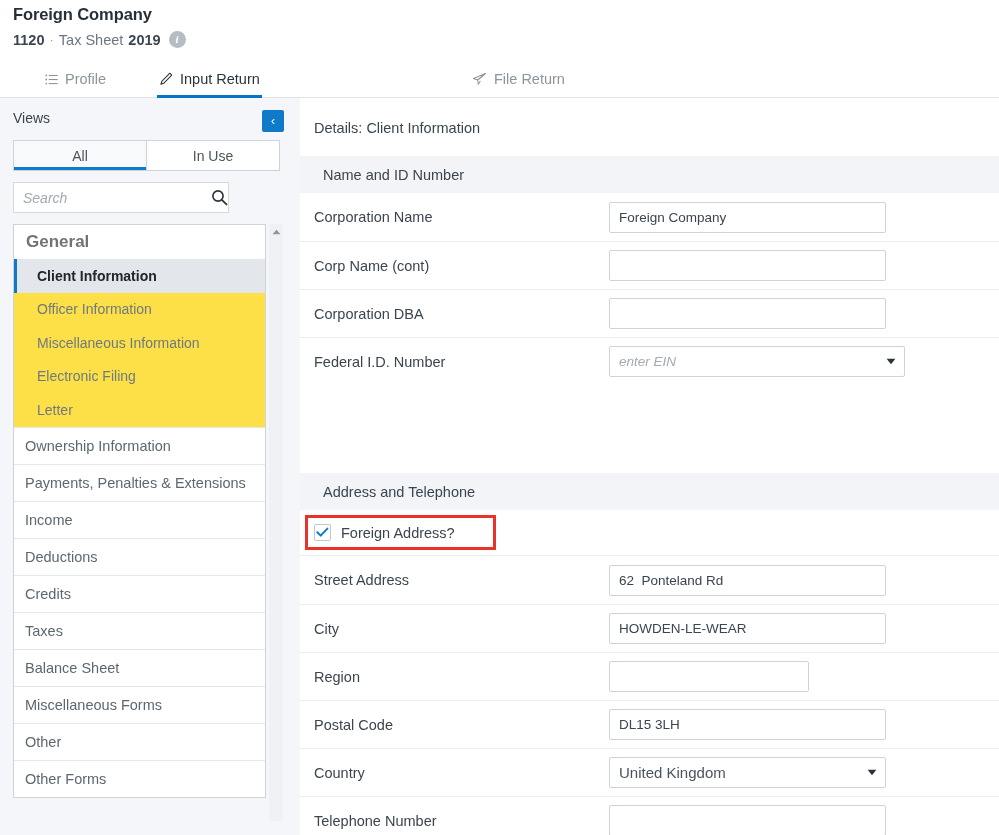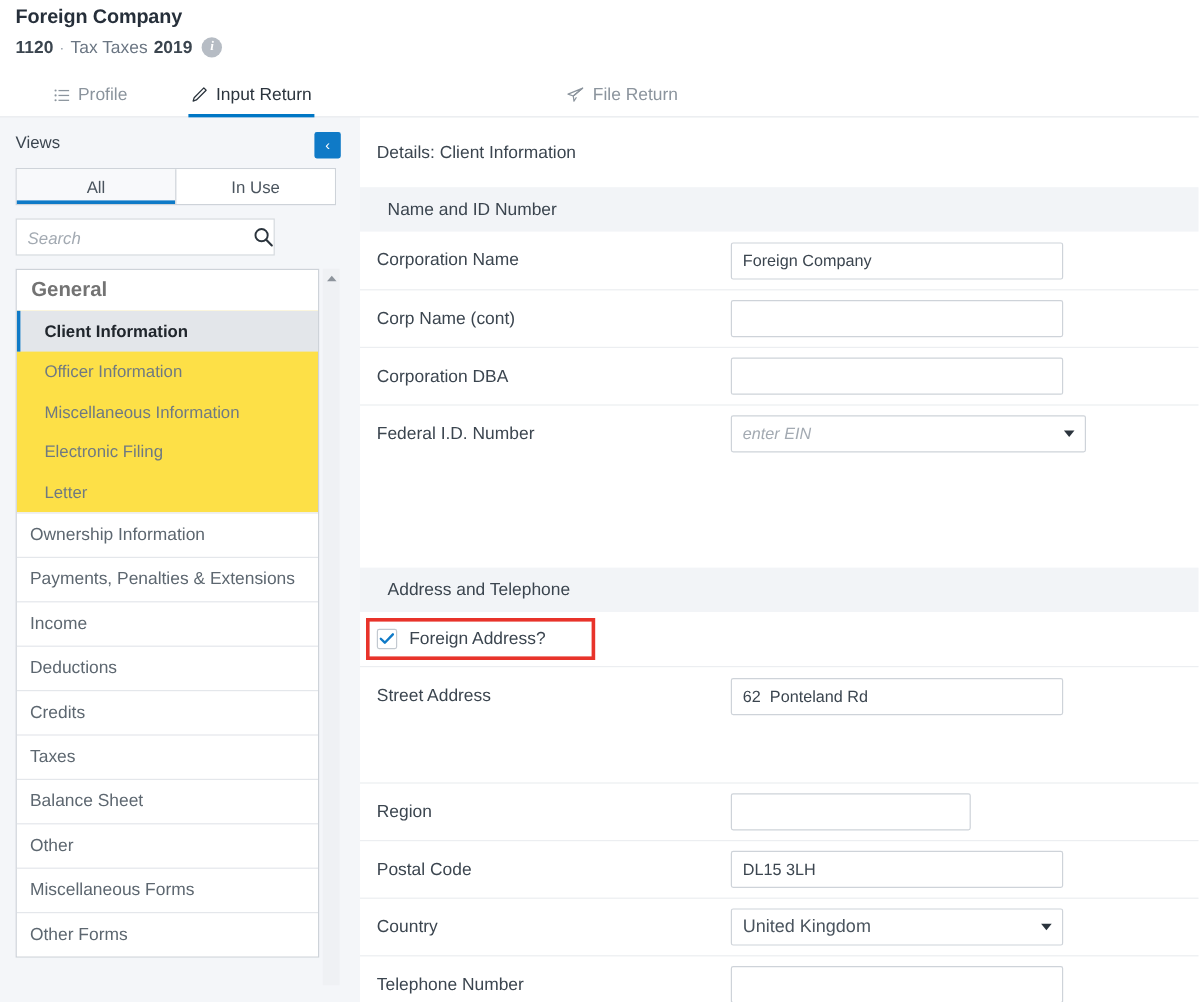--- a/index.html
+++ b/index.html
@@ -429,21 +429,21 @@
 </head>
 <body>
 
 <div id="app">
 
   <div class="header">
     <div class="company-title">Foreign Company</div>
     <div class="subtitle-row">
       <span class="subtitle-strong">1120</span>
       <span class="subtitle-dot">·</span>
-      <span>Tax Taxes</span>
+      <span>Tax Sheet</span>
       <span class="subtitle-strong">2019</span>
       <span class="info-icon">i</span>
     </div>
   </div>
 
   <div class="tabbar">
 
     <div class="tab" id="tab-profile">
       <span class="tab-icon">
         <svg width="13" height="13" viewBox="0 0 16 16">
@@ -538,24 +538,24 @@
     <div class="nav-item">
       <span>Credits</span>
     </div>
     <div class="nav-item">
       <span>Taxes</span>
     </div>
     <div class="nav-item">
       <span>Balance Sheet</span>
     </div>
     <div class="nav-item">
+      <span>Miscellaneous Forms</span>
+    </div>
+    <div class="nav-item">
       <span>Other</span>
-    </div>
-    <div class="nav-item">
-      <span>Miscellaneous Forms</span>
     </div>
     <div class="nav-item">
       <span>Other Forms</span>
     </div>
   </div>
 
   <div class="sb-track">
     <div class="sb-arrow">
       <svg width="9" height="6" viewBox="0 0 10 6">
           <path d="M5 0.6 L9.4 5.6 L0.6 5.6 Z" fill="#8d949c"></path>
@@ -609,20 +609,24 @@
       <span class="cbox-label">Foreign Address?</span>
     </div>
 
     <div class="divider-line" style="top:457px;"></div>
 
     <div class="field-row no-border" style="top:458px;">
       <span class="field-label">Street Address</span>
       <input class="field-input" type="text" value="62  Ponteland Rd" style="">
     </div>
 
+    <div class="field-row" style="top:506px;">
+      <span class="field-label">City</span>
+      <input class="field-input" type="text" value="HOWDEN-LE-WEAR" style="">
+    </div>
 
     <div class="field-row" style="top:554px;">
       <span class="field-label">Region</span>
       <input class="field-input narrow" type="text" value="" style="">
     </div>
 
     <div class="field-row" style="top:602px;">
       <span class="field-label">Postal Code</span>
       <input class="field-input" type="text" value="DL15 3LH" style="">
     </div>

